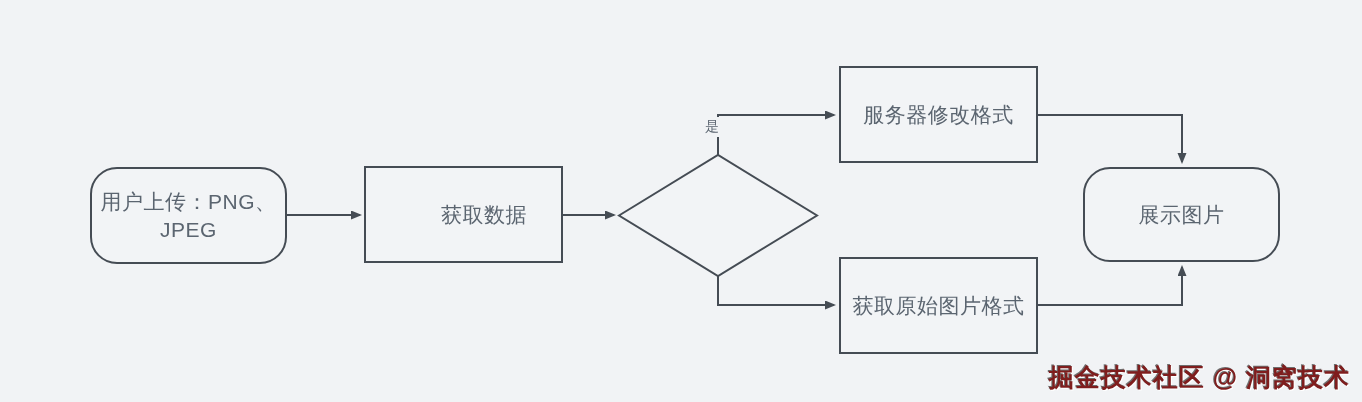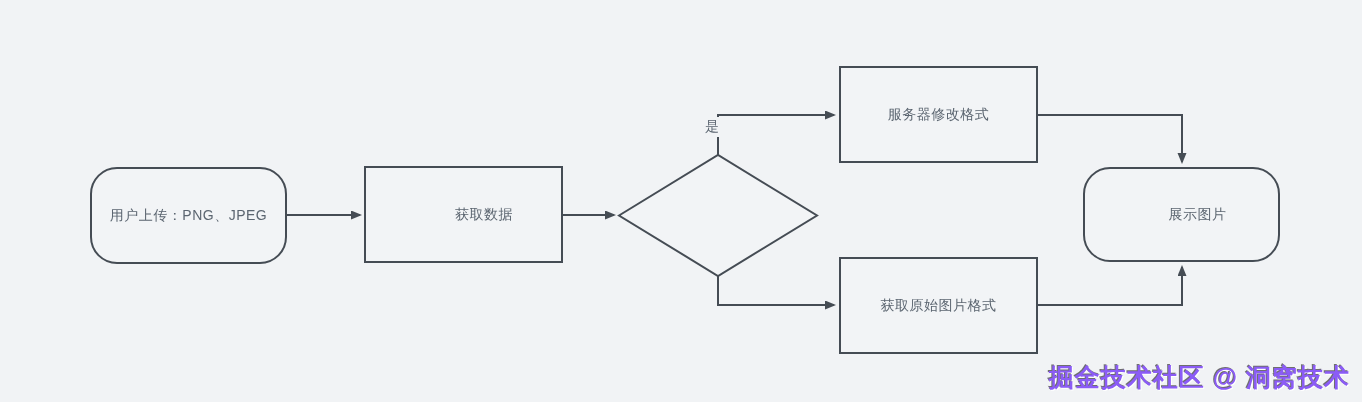--- a/index.html
+++ b/index.html
@@ -32,41 +32,41 @@
     stroke: #454c54;
     stroke-width: 2;
   }
   .node-label {
     position: absolute;
     display: flex;
     align-items: center;
     justify-content: center;
     text-align: center;
     color: #5b6570;
-    font-size: 14px;
+    font-size: 21px;
     letter-spacing: 0.5px;
     line-height: 1.3;
     pointer-events: none;
   }
   .edge-label {
     position: absolute;
     background: #f1f3f5;
     color: #5b6570;
     font-size: 14px;
     padding: 1px 4px;
     pointer-events: none;
   }
   .watermark {
     position: absolute;
     right: 12px;
     bottom: 8px;
     font-size: 25px;
     font-weight: bold;
     letter-spacing: 1px;
-    color: #8b5cf6;
+    color: #7f1d1d;
     text-shadow: -1px -1px 0 #6e6e6e, 1px 1px 0 #ffffff;
     pointer-events: none;
     white-space: nowrap;
   }
 </style>
 </head>
 <body>
 
 <div class="canvas">
 
@@ -89,19 +89,19 @@
     <polygon class="node-shape" points="619,215.5 718,155 817,215.5 718,276"></polygon>
     <rect class="node-shape" x="840" y="67" width="197" height="95"></rect>
     <rect class="node-shape" x="840" y="258" width="197" height="95"></rect>
     <rect class="node-shape" x="1084" y="168" width="195" height="93" rx="26"></rect>
   </svg>
 
   <div class="node-label" style="left:90px;  top:167px; width:197px; height:97px;border-radius:8px;">用户上传：PNG、JPEG</div>
   <div class="node-label" style="left:364px; top:166px; width:240px; height:97px;">获取数据</div>
   <div class="node-label" style="left:839px; top:66px;  width:199px; height:97px;">服务器修改格式</div>
   <div class="node-label" style="left:839px; top:257px; width:199px; height:97px;border-radius:31px;">获取原始图片格式</div>
-  <div class="node-label" style="left:1083px;top:167px; width:197px; height:95px;padding-left:16px;">展示图片</div>
+  <div class="node-label" style="left:1083px;top:167px; width:197px; height:95px;">展示图片</div>
 
   <div class="edge-label" style="left:701px; top:117px;">是</div>
 
   <div class="watermark">掘金技术社区 @ 洞窝技术</div>
 
 </div>
 
 </body></html>

